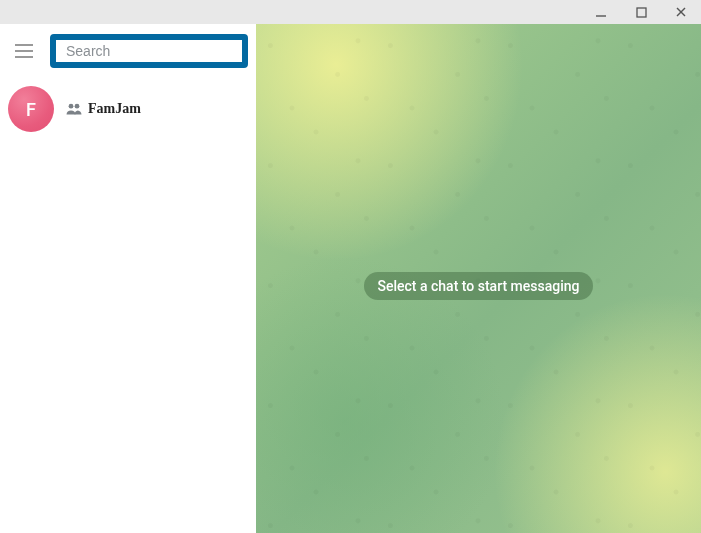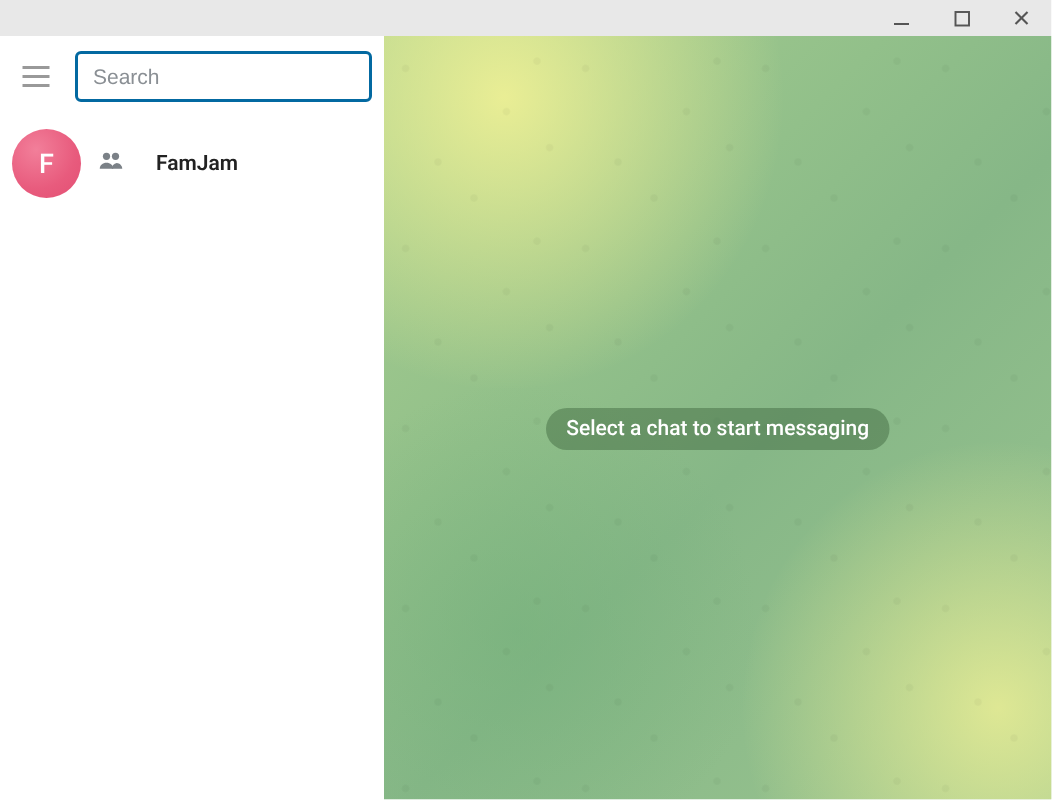--- a/index.html
+++ b/index.html
@@ -17,35 +17,35 @@
   .body { flex: 1; display: flex; min-height: 0; }
 
   .sidebar { width: 256px; background: #fff; display: flex; flex-direction: column; }
 
   .sidebar-top { display: flex; align-items: center; padding: 10px 8px 10px 8px; gap: 10px; }
   .menu-btn { width: 32px; height: 32px; display: flex; align-items: center; justify-content: center; cursor: pointer; border-radius: 4px; }
   .menu-btn svg { color: #999; }
 
   .search-wrap { flex: 1; }
   .search-input {
-    width: 100%; height: 34px; border: 2px solid #0369a1; border-radius: 4px;
+    width: 100%; height: 34px; border: 6px solid #0369a1; border-radius: 4px;
     padding: 0 10px; font-size: 14px; color: #333; outline: none; background: #fff;
   }
   .search-input::placeholder { color: #8a8f94; }
 
   .chat-list { flex: 1; overflow-y: auto; }
   .chat-item { display: flex; align-items: center; padding: 8px 14px 8px 8px; gap: 12px; cursor: pointer; }
 
   .avatar {
     width: 46px; height: 46px; border-radius: 50%;
     background: radial-gradient(circle at 35% 30%, #f27f9a 0%, #e85b7d 60%, #e34f73 100%);
     color: #fff; font-size: 18px; font-weight: 500; display: flex; align-items: center; justify-content: center;
     flex-shrink: 0;
   }
-  .chat-meta { display: flex; gap: 22px; color: #222; font-weight: 600; font-size: 14px; }
+  .chat-meta { display: flex; align-items: center; gap: 6px; color: #222; font-weight: 600; font-size: 14px; font-family: Liberation Serif, serif; }
   .chat-meta .group-icon { color: #7b8187; display: inline-flex; }
 
   .main {
     flex: 1; position: relative; display: flex; align-items: center; justify-content: center;
     background:
       radial-gradient(ellipse 60% 55% at 18% 8%, rgba(246,244,150,0.85) 0%, rgba(246,244,150,0) 70%),
       radial-gradient(ellipse 55% 50% at 92% 88%, rgba(246,244,150,0.75) 0%, rgba(246,244,150,0) 70%),
       radial-gradient(ellipse 50% 45% at 20% 78%, rgba(115,176,122,0.55) 0%, rgba(115,176,122,0) 72%),
       linear-gradient(135deg, #a9cf8f 0%, #92c08a 35%, #86b787 55%, #9bc590 100%);
     overflow: hidden;

